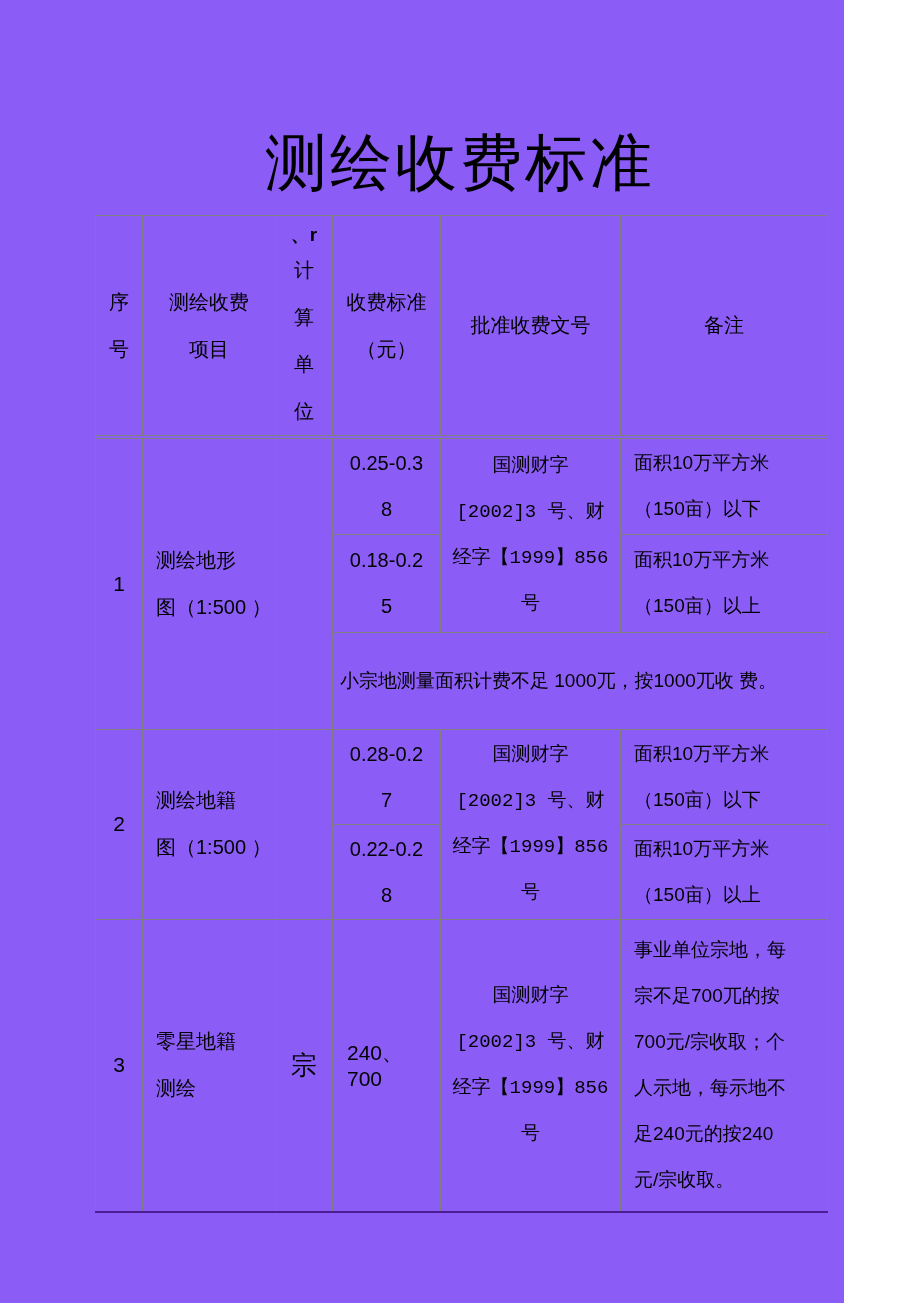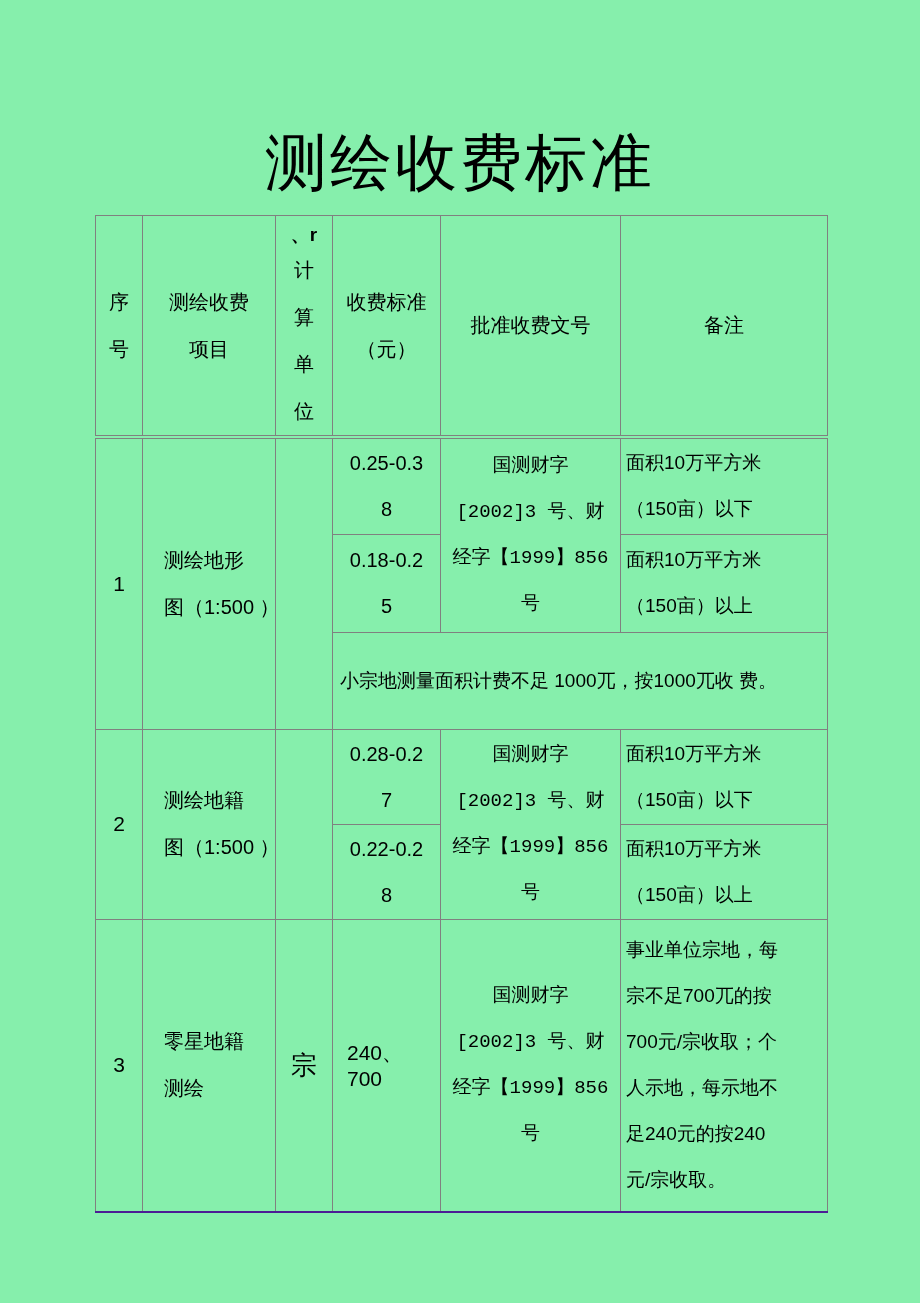--- a/index.html
+++ b/index.html
@@ -1,21 +1,21 @@
 <!DOCTYPE html>
 <html><head>
 <meta charset="utf-8">
 <style>
   * { box-sizing: border-box; }
   html, body { margin: 0; padding: 0; background: #ffffff; }
   .page {
     position: relative;
-    width: 920px;
+    width: 844px;
     height: 1303px;
-    background: #86efac;
+    background: #8b5cf6;
     color: #000000;
     font-family: "Liberation Sans", "DejaVu Sans", sans-serif;
     overflow: hidden;
   }
   .doc-title {
     position: absolute;
     top: 120px;
     left: 0;
     width: 920px;
     text-align: center;
@@ -49,26 +49,26 @@
   tr.r2a     { height: 95px; }
   tr.r2b     { height: 95px; }
   tr.r3      { height: 293px; }
 
   tr.r-head td { border-bottom: 4px double #808080; line-height: 47px; text-align: center; }
   tr.r3 td { border-bottom: 2px solid #4c1d95; }
 
   .pre    { white-space: pre; }
 
   td.cell-index { text-align: center; font-size: 21px; }
-  td.cell-project { text-align: left; padding-left: 21px; line-height: 47px; }
+  td.cell-project { text-align: left; padding-left: 13px; line-height: 47px; }
   td.cell-unit-big { text-align: center; font-size: 26px; }
   td.cell-standard { text-align: center; line-height: 46px; }
   td.cell-standard3 { text-align: left; padding-left: 14px; font-size: 21px; }
   td.cell-doc { text-align: center; line-height: 46px; font-size: 19px; font-family: Liberation Mono, monospace; }
-  td.cell-remark { text-align: left; padding-left: 5px; line-height: 46px; font-size: 19px; }
+  td.cell-remark { text-align: left; padding-left: 13px; line-height: 46px; font-size: 19px; }
   td.cell-note { text-align: left; padding-left: 7px; font-size: 19px; margin-top: 18px; }
 
   td.unit-head { vertical-align: top; text-align: center; border-bottom: 4px double #808080; }
   .unit-prefix { display: block; line-height: 24px; padding-top: 7px; font-weight: bold; font-size: 19px; }
   .unit-body   { display: block; white-space: pre; line-height: 47px; font-size: 20px; }
 </style>
 </head>
 <body>
 
 <div class="page">

